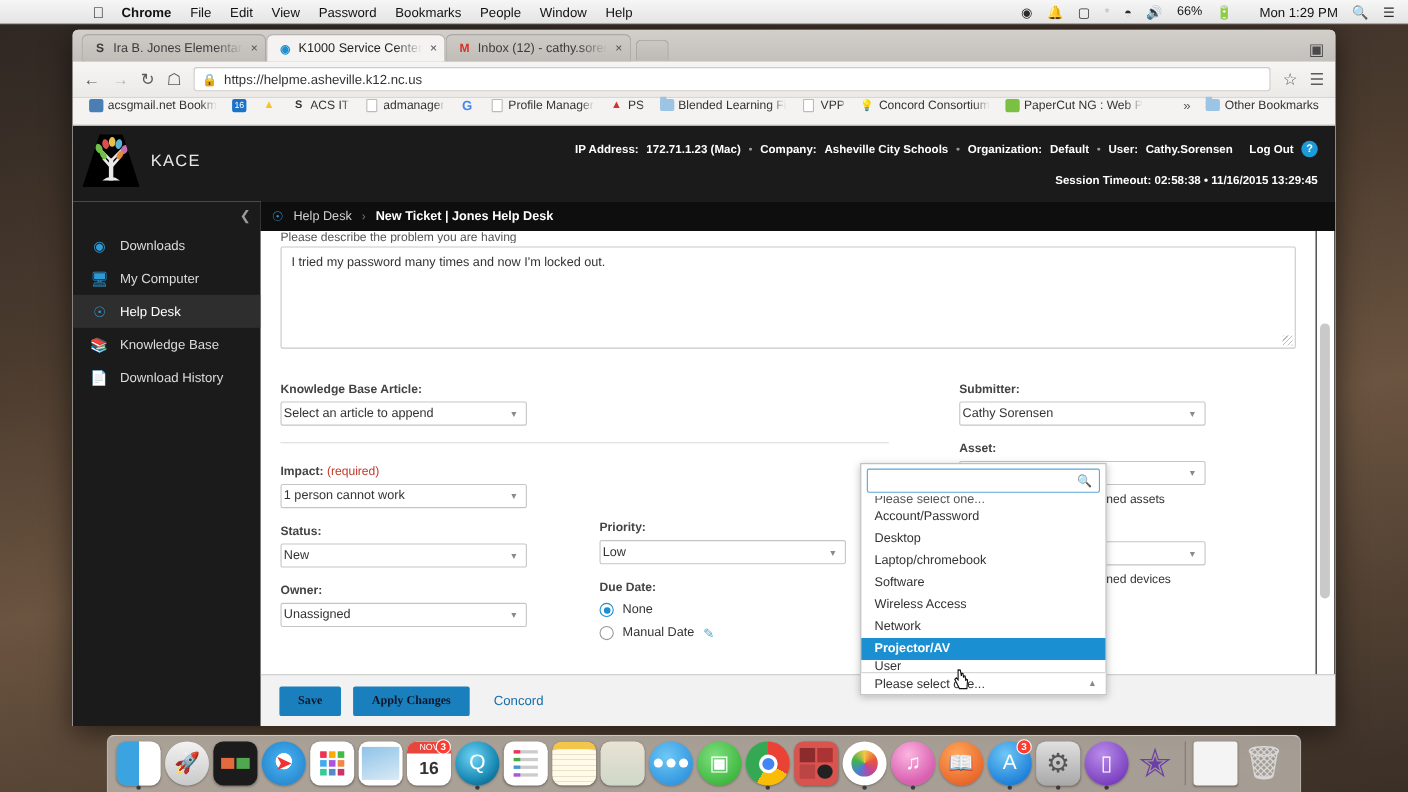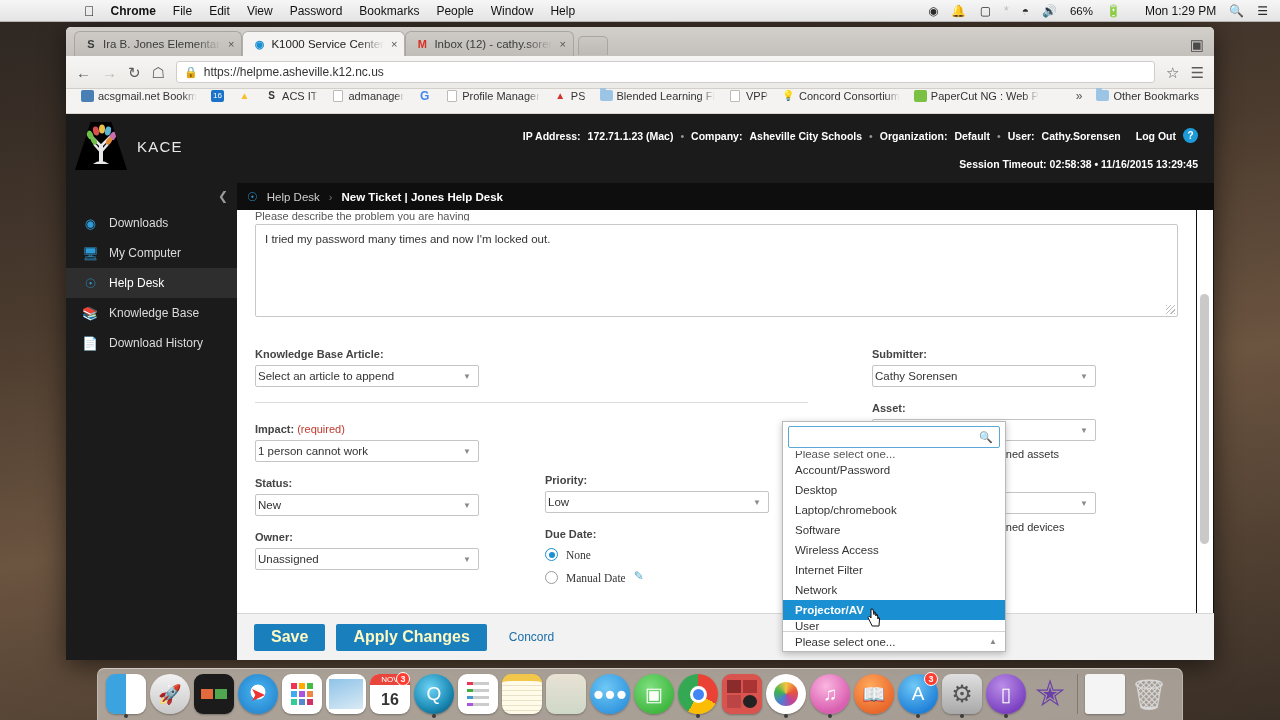--- a/index.html
+++ b/index.html
@@ -155,21 +155,21 @@
   .req { color: #c0392b; font-weight: normal; }
   .sel {
     height: 22px; border: 1px solid #c5c5c5; border-radius: 2px; background: #fff;
     display: flex; align-items: center; padding: 0 2px; font-size: 11.5px; color: #333;
     width: 224px; position: relative;
   }
   .sel .arrow { position: absolute; right: 7px; color: #8a8a8a; font-size: 8px; }
   .hr { height: 1px; background: #ddd; margin: 10px 0 20px 0; width: 553px; }
   .chkrow { display: flex; align-items: center; gap: 6px; font-size: 11px; color: #333; margin-top: 7px; }
   .chkbox { width: 11px; height: 11px; border: 1px solid #9a9a9a; border-radius: 2px; background: #fff; flex: 0 0 11px; }
-  .radrow { display: flex; align-items: flex-end; gap: 8px; font-size: 11.5px; color: #333; margin-top: 8px; font-family: Liberation Serif, serif; }
+  .radrow { display: flex; align-items: flex-start; gap: 8px; font-size: 11.5px; color: #333; margin-top: 8px; }
   .radio { width: 13px; height: 13px; border-radius: 50%; border: 1px solid #9a9a9a; background: #fff; flex: 0 0 13px; position: relative; }
   .radio.on { border-color: #1a8fd1; }
   .radio.on:after { content: ""; position: absolute; inset: 2.5px; border-radius: 50%; background: #1a8fd1; }
   .pencil { color: #4aa3c9; font-size: 12px; }
 
   
   #dd {
     position: absolute; left: 545px; top: 238px; width: 224px;
     background: #fff; border: 1px solid #b9b9b9; z-index: 40;
     box-shadow: 0 2px 7px rgba(0,0,0,.25);
@@ -190,22 +190,22 @@
   }
   #dd-footer .up { margin-left: auto; color: #888; font-size: 8px; }
   #cursor { position: absolute; left: 629px; top: 425px; z-index: 45; width: 16px; height: 20px; }
 
   
   #footer {
     position: absolute; left: 0; right: 0; bottom: 0; height: 47px;
     background: #f2f2f2; border-top: 1px solid #d8d8d8;
     display: flex; align-items: center; padding-left: 17px; gap: 11px;
   }
-  .btn { height: 27px; background: #1a7fbd; color: #fef9c3; font-size: 16px; font-weight: bold;
-         display: flex; align-items: center; justify-content: center; padding: 0 17px; border-radius: 2px; }
+  .btn { height: 27px; background: #1a7fbd; color: #0f172a; font-size: 11px; font-weight: bold;
+         display: flex; align-items: center; justify-content: center; padding: 0 17px; border-radius: 2px; font-family: Liberation Serif, serif; }
   .lnk { color: #1a6ea8; font-size: 12px; margin-left: 11px; }
 
   
   #dock {
     position: absolute; left: 97px; bottom: 0; width: 1086px; height: 52px;
     background: rgba(205,198,190,.72); border-top: 1px solid rgba(255,255,255,.45);
     border-left: 1px solid rgba(255,255,255,.25); border-right: 1px solid rgba(255,255,255,.25);
     border-radius: 7px 7px 0 0; display: flex; align-items: flex-end; padding: 0 6px 1px 6px; z-index: 30;
   }
   .dk { width: 44px; height: 47px; position: relative; display: flex; align-items: flex-end; justify-content: center; }
@@ -554,21 +554,20 @@
             <span style="font-size:11.5px;"></span>
             <span class="mag">🔍</span>
           </div>
           <div class="dd-list">
             <div class="dd-opt clip-top">Please select one...</div>
             <div class="dd-opt">Account/Password</div>
             <div class="dd-opt">Desktop</div>
             <div class="dd-opt">Laptop/chromebook</div>
             <div class="dd-opt">Software</div>
             <div class="dd-opt">Wireless Access</div>
-            <div class="dd-opt">Internet Filter</div>
             <div class="dd-opt">Network</div>
             <div class="dd-opt sel-hl">Projector/AV</div>
             <div class="dd-opt clip-bot">User</div>
           </div>
           <div id="dd-footer">
             <span>Please select one...</span>
             <span class="up">▲</span>
           </div>
         </div>
 

